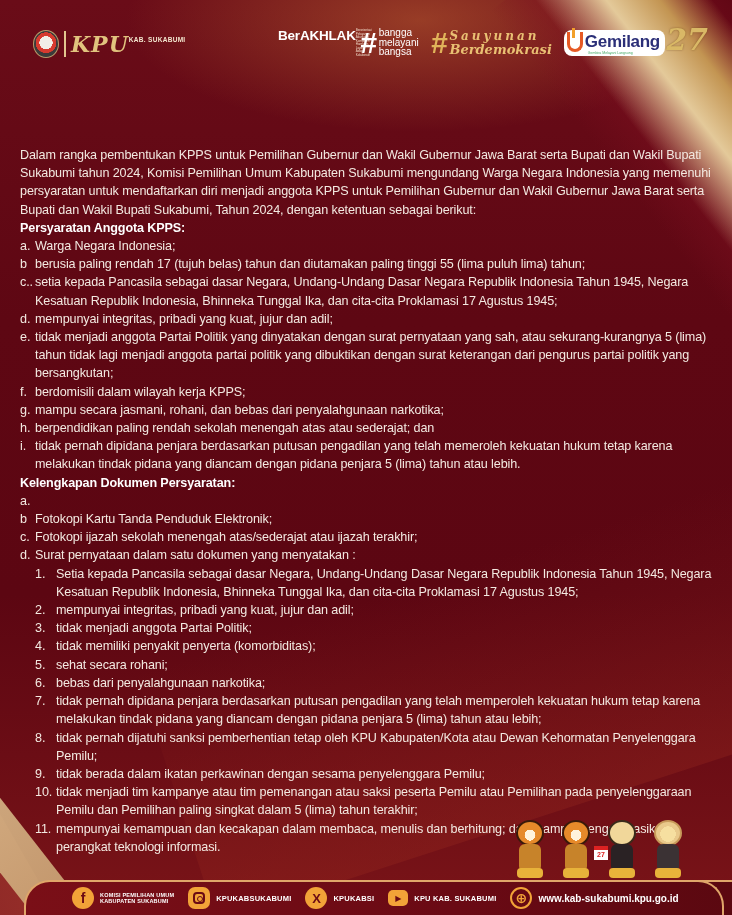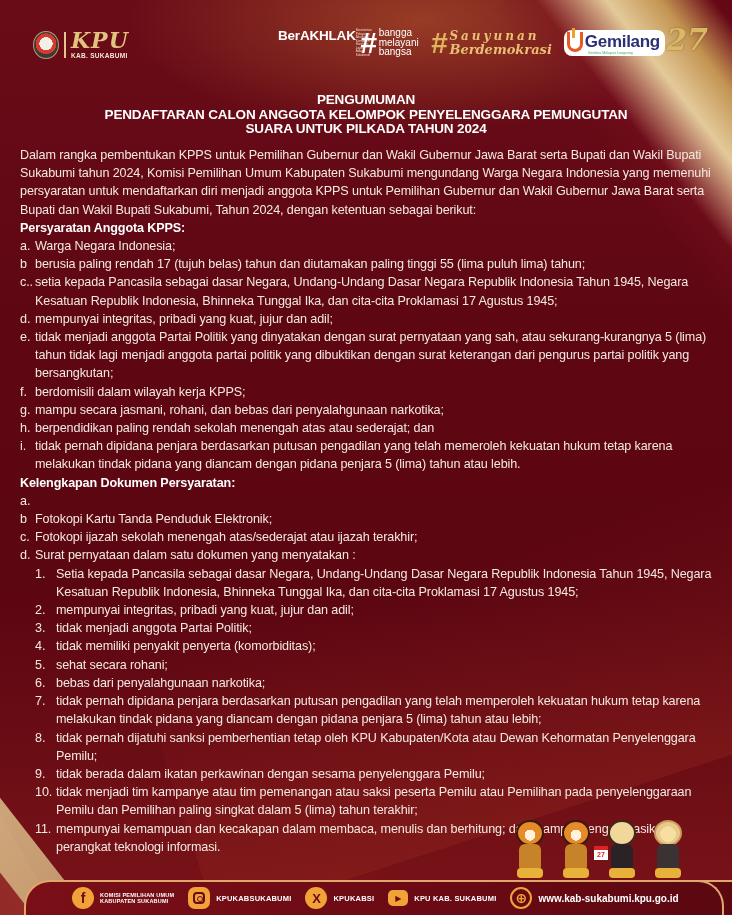--- a/index.html
+++ b/index.html
@@ -50,21 +50,21 @@
 
   
   .header { position: absolute; top: 0; left: 0; width: 732px; height: 90px; }
   .kpu-logo { position: absolute; left: 33px; top: 30px; display: flex; align-items: center; gap: 5px; }
   .kpu-emblem {
     width: 26px; height: 28px; border-radius: 50%;
     background: radial-gradient(circle at 50% 45%, #f2efe8 0 35%, #d63a2f 36% 55%, #3a3a3a 56% 100%);
     border: 1px solid #b59a6a;
   }
   .kpu-divider { width: 2px; height: 26px; background: #e3c68f; }
-  .kpu-text { display: flex; flex-direction: column; }
+  .kpu-text { display: flex; flex-direction: row; }
   .kpu-name {
     font-family: "DejaVu Serif", serif; font-weight: bold; font-style: italic;
     font-size: 22px; line-height: 20px; color: #e1c37e; letter-spacing: 1px;
   }
   .kpu-sub { font-size: 6.5px; font-weight: bold; color: #f3e7cf; letter-spacing: 0.3px; margin-top: 2px; }
 
   .logos { position: absolute; top: 28px; left: 278px; display: flex; align-items: center; }
   .berakhlak { display: flex; width: 82px; }
   .berakhlak-title { font-size: 13.5px; font-weight: bold; color: #fff; letter-spacing: -0.2px; }
   .berakhlak-sub { font-size: 3px; color: #f0d9c8; margin-top: 1px; line-height: 3.5px; }
@@ -178,25 +178,20 @@
       </div>
       <div class="gemilang">
         <div class="gem-icon"></div>
         <span class="gemilang-text">Gemilang</span>
         <span class="gemilang-sub">Gembira Melayani Langsung</span>
       </div>
     </div>
     <div class="anniv">27</div>
   </div>
 
-  <div class="title-block">
-    <div>PENGUMUMAN</div>
-    <div>PENDAFTARAN CALON ANGGOTA KELOMPOK PENYELENGGARA PEMUNGUTAN</div>
-    <div>SUARA UNTUK PILKADA TAHUN 2024</div>
-  </div>
 
   <div class="content">
     <p class="intro">Dalam rangka pembentukan KPPS untuk Pemilihan Gubernur dan Wakil Gubernur Jawa Barat  serta Bupati dan Wakil Bupati Sukabumi tahun 2024, Komisi Pemilihan Umum Kabupaten Sukabumi mengundang Warga Negara Indonesia yang memenuhi persyaratan untuk mendaftarkan diri menjadi anggota KPPS untuk Pemilihan Gubernur dan Wakil Gubernur Jawa Barat serta Bupati dan Wakil Bupati Sukabumi, Tahun 2024, dengan ketentuan sebagai berikut:</p>
 
     <div class="section-title">Persyaratan Anggota KPPS:</div>
     <div>
       <div class="item">
           <span class="marker">a.</span>
           <span>Warga Negara Indonesia;</span>
         </div>

